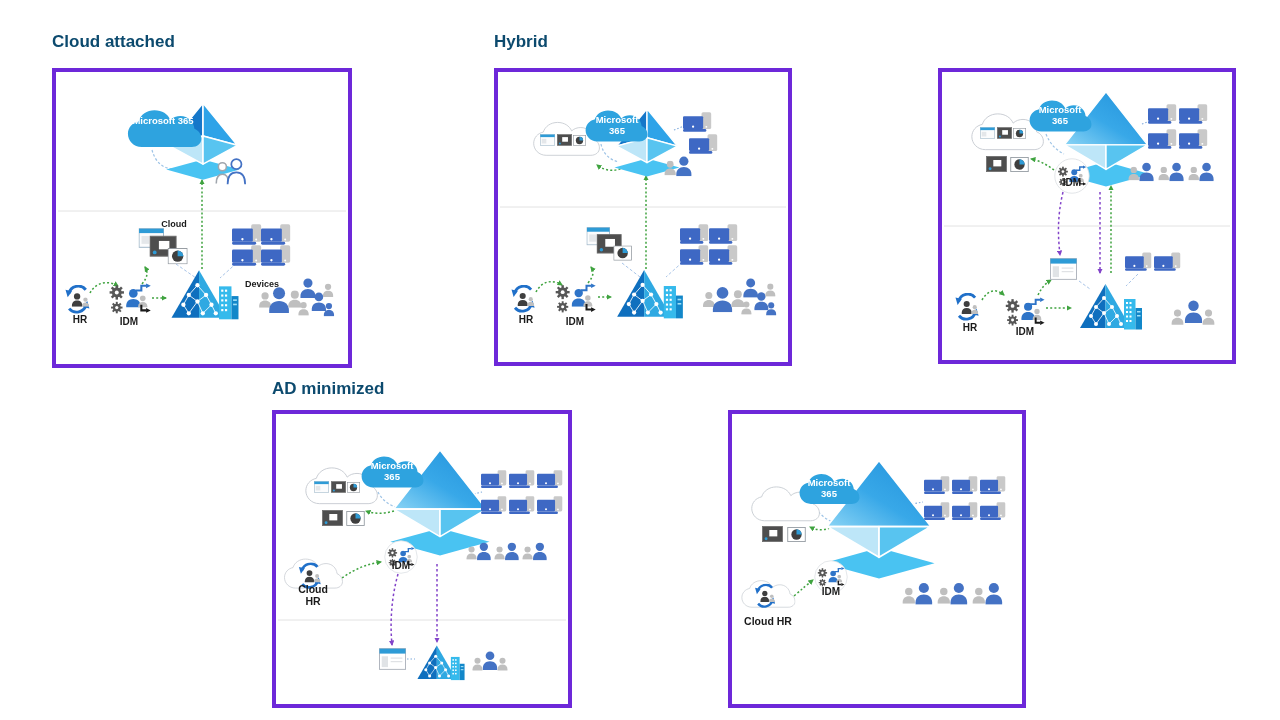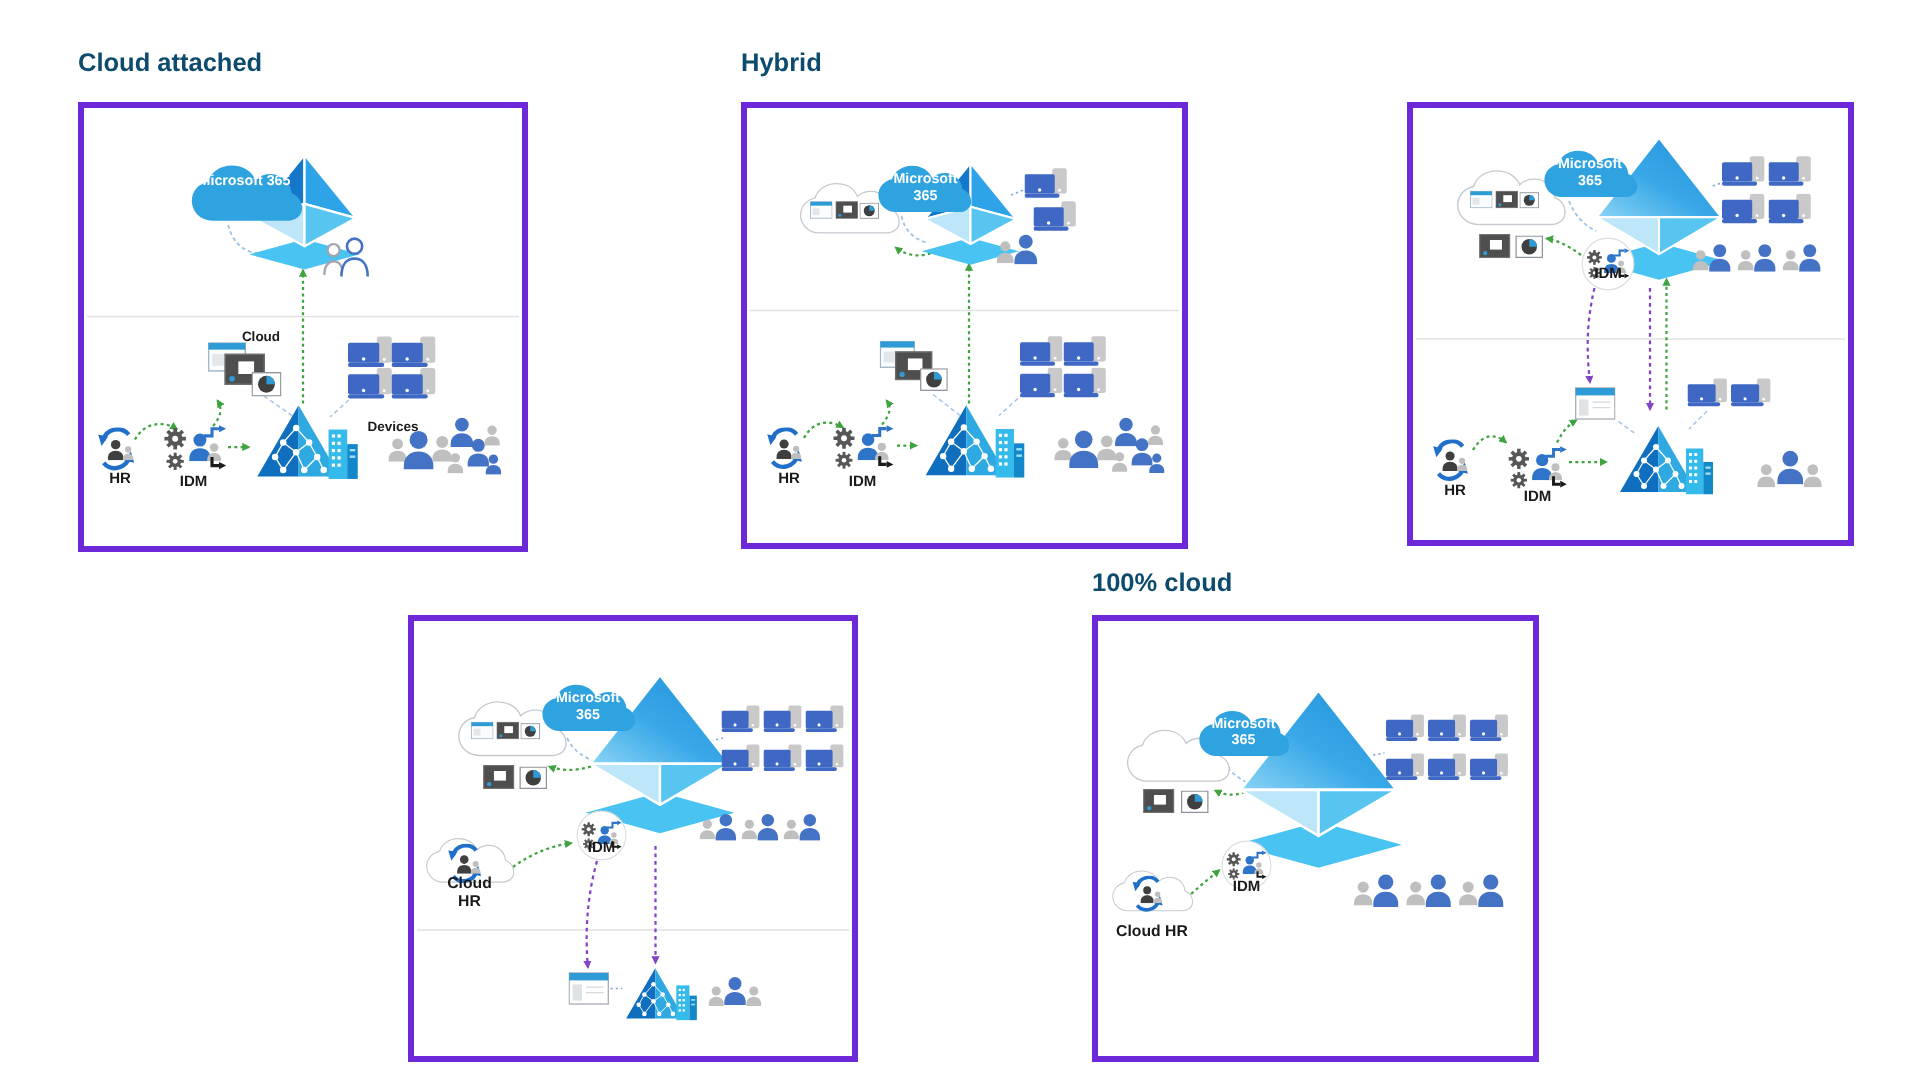--- a/index.html
+++ b/index.html
@@ -202,21 +202,21 @@
   </symbol>
   <symbol id="p-idmcirc" viewBox="0 0 46 46">
     <circle cx="23" cy="23" r="22" fill="#fff" stroke="#DADEE2"></circle>
     <use href="#p-idm" x="4" y="9" width="38" height="30"></use>
   </symbol>
 </defs>
 </svg>
 
 <div class="ptitle" style="left:52px;top:32px;width:292px;">Cloud attached</div>
 <div class="ptitle" style="left:494px;top:32px;width:290px;">Hybrid</div>
-<div class="ptitle" style="left:728px;top:379px;width:290px;">100% cloud</div>
+<div class="ptitle" style="left:272px;top:379px;width:292px;">AD minimized</div>
 
 <div class="panel" style="left:52px;top:68px;width:292px;height:292px;">
 <svg width="292" height="292" viewBox="0 0 292 292">
   <line x1="2" y1="139" x2="290" y2="139" stroke="#E2E2E2"></line>
   <path d="M120,192 L140,206" stroke="#A8C4E8" stroke-width="1" stroke-dasharray="3 2" fill="none"></path>
   <path d="M184,188 L164,206" stroke="#A8C4E8" stroke-width="1" stroke-dasharray="3 2" fill="none"></path>
   <path d="M146,197 L146,108" stroke="#3FA33F" stroke-width="1.5" stroke-dasharray="2 2.2" fill="none" marker-end="url(#mg)"></path>
   <path d="M34,221 C40,210 52,208 62,214" stroke="#3FA33F" stroke-width="1.5" stroke-dasharray="2 2.2" fill="none" marker-end="url(#mg)"></path>
   <path d="M86,212 C92,205 92,200 89,195" stroke="#3FA33F" stroke-width="1.5" stroke-dasharray="2 2.2" fill="none" marker-end="url(#mg)"></path>
   <path d="M96,226 L110,226" stroke="#3FA33F" stroke-width="1.5" stroke-dasharray="2 2.2" fill="none" marker-end="url(#mg)"></path>

